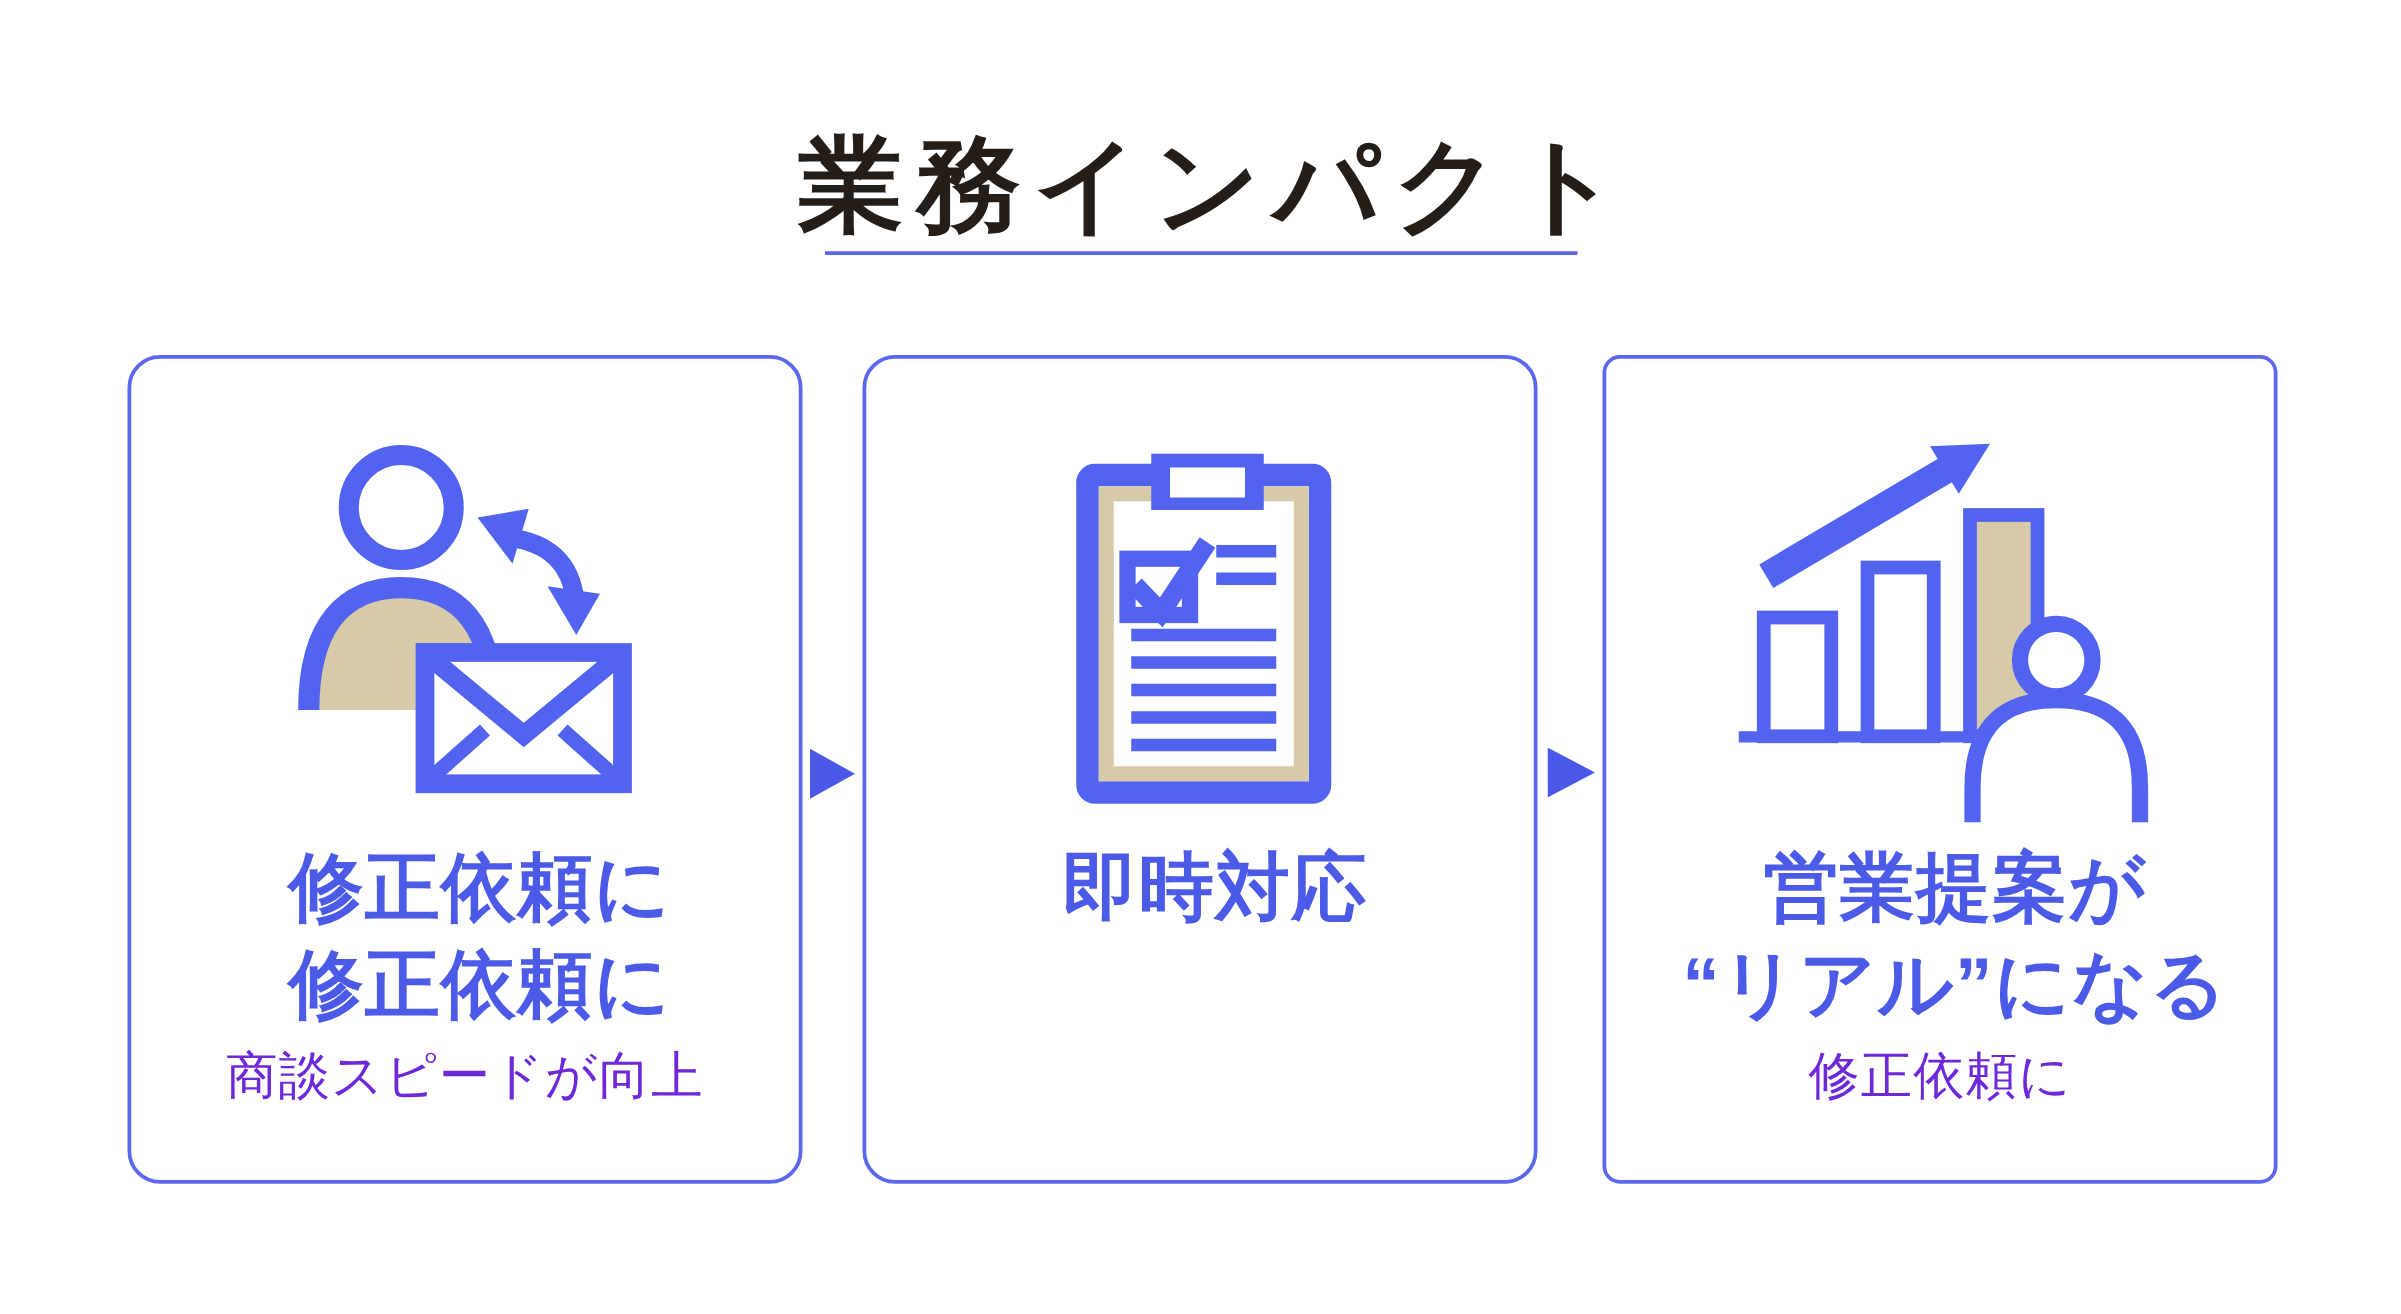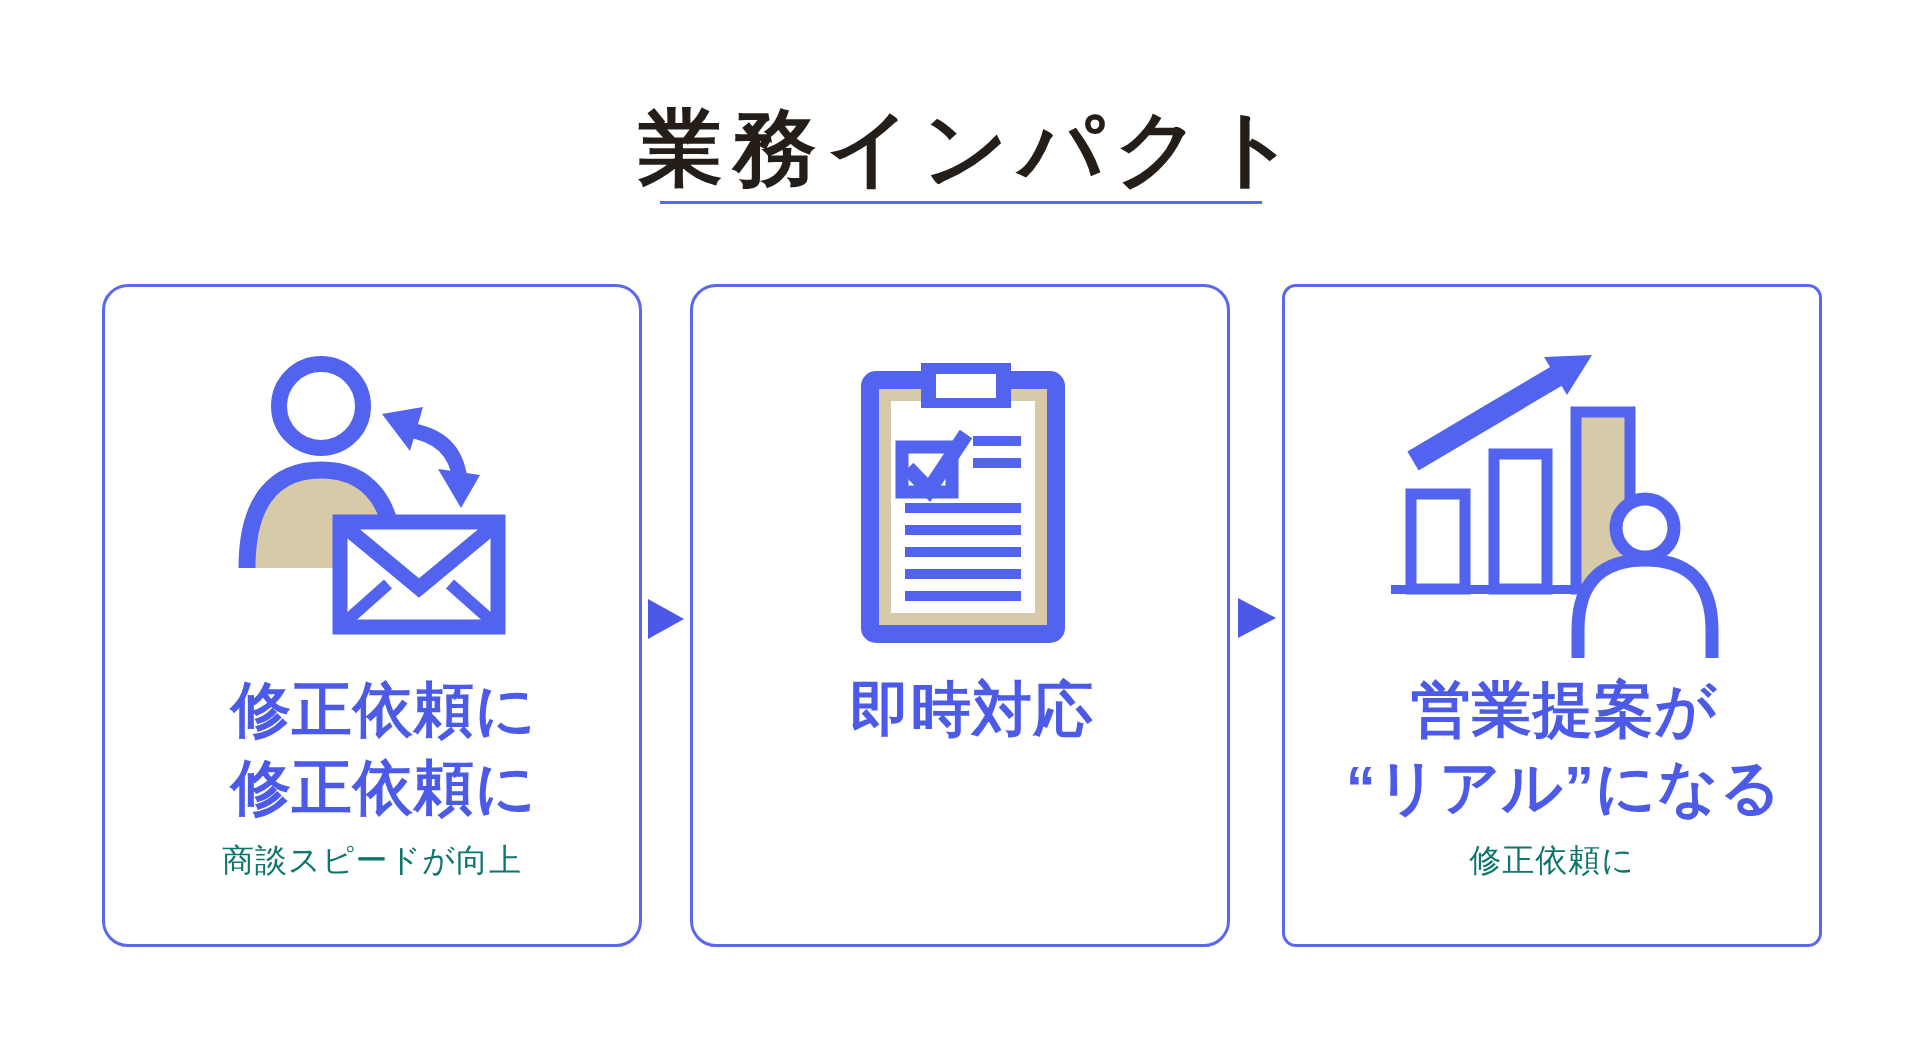--- a/index.html
+++ b/index.html
@@ -25,22 +25,22 @@
   .card-2 { left:690px; }
   .card-3 { left:1282px;border-radius:14px; }
   .card-icon { position:absolute; }
   .card-heading {
     position:absolute; top:372px; left:0; width:100%; margin:12px;
     text-align:center; font-size:60px; line-height:78px; font-weight:bold;
     color:#4c5ae8; letter-spacing:1px;
   }
   .card-subtext {
     position:absolute; top:546px; left:0; width:100%; margin:0;
-    text-align:center; font-size:32px; line-height:54px; font-weight:500;
-    color:#0f766e; letter-spacing:1px;
+    text-align:center; font-size:41px; line-height:54px; font-weight:500;
+    color:#6d28d9; letter-spacing:1px;
   }
   .flow-arrow { position:absolute; }
 </style>
 </head>
 <body>
 
 <div class="page">
 
   <h1 class="page-title">業務インパクト</h1>
   <div class="title-underline"></div>

